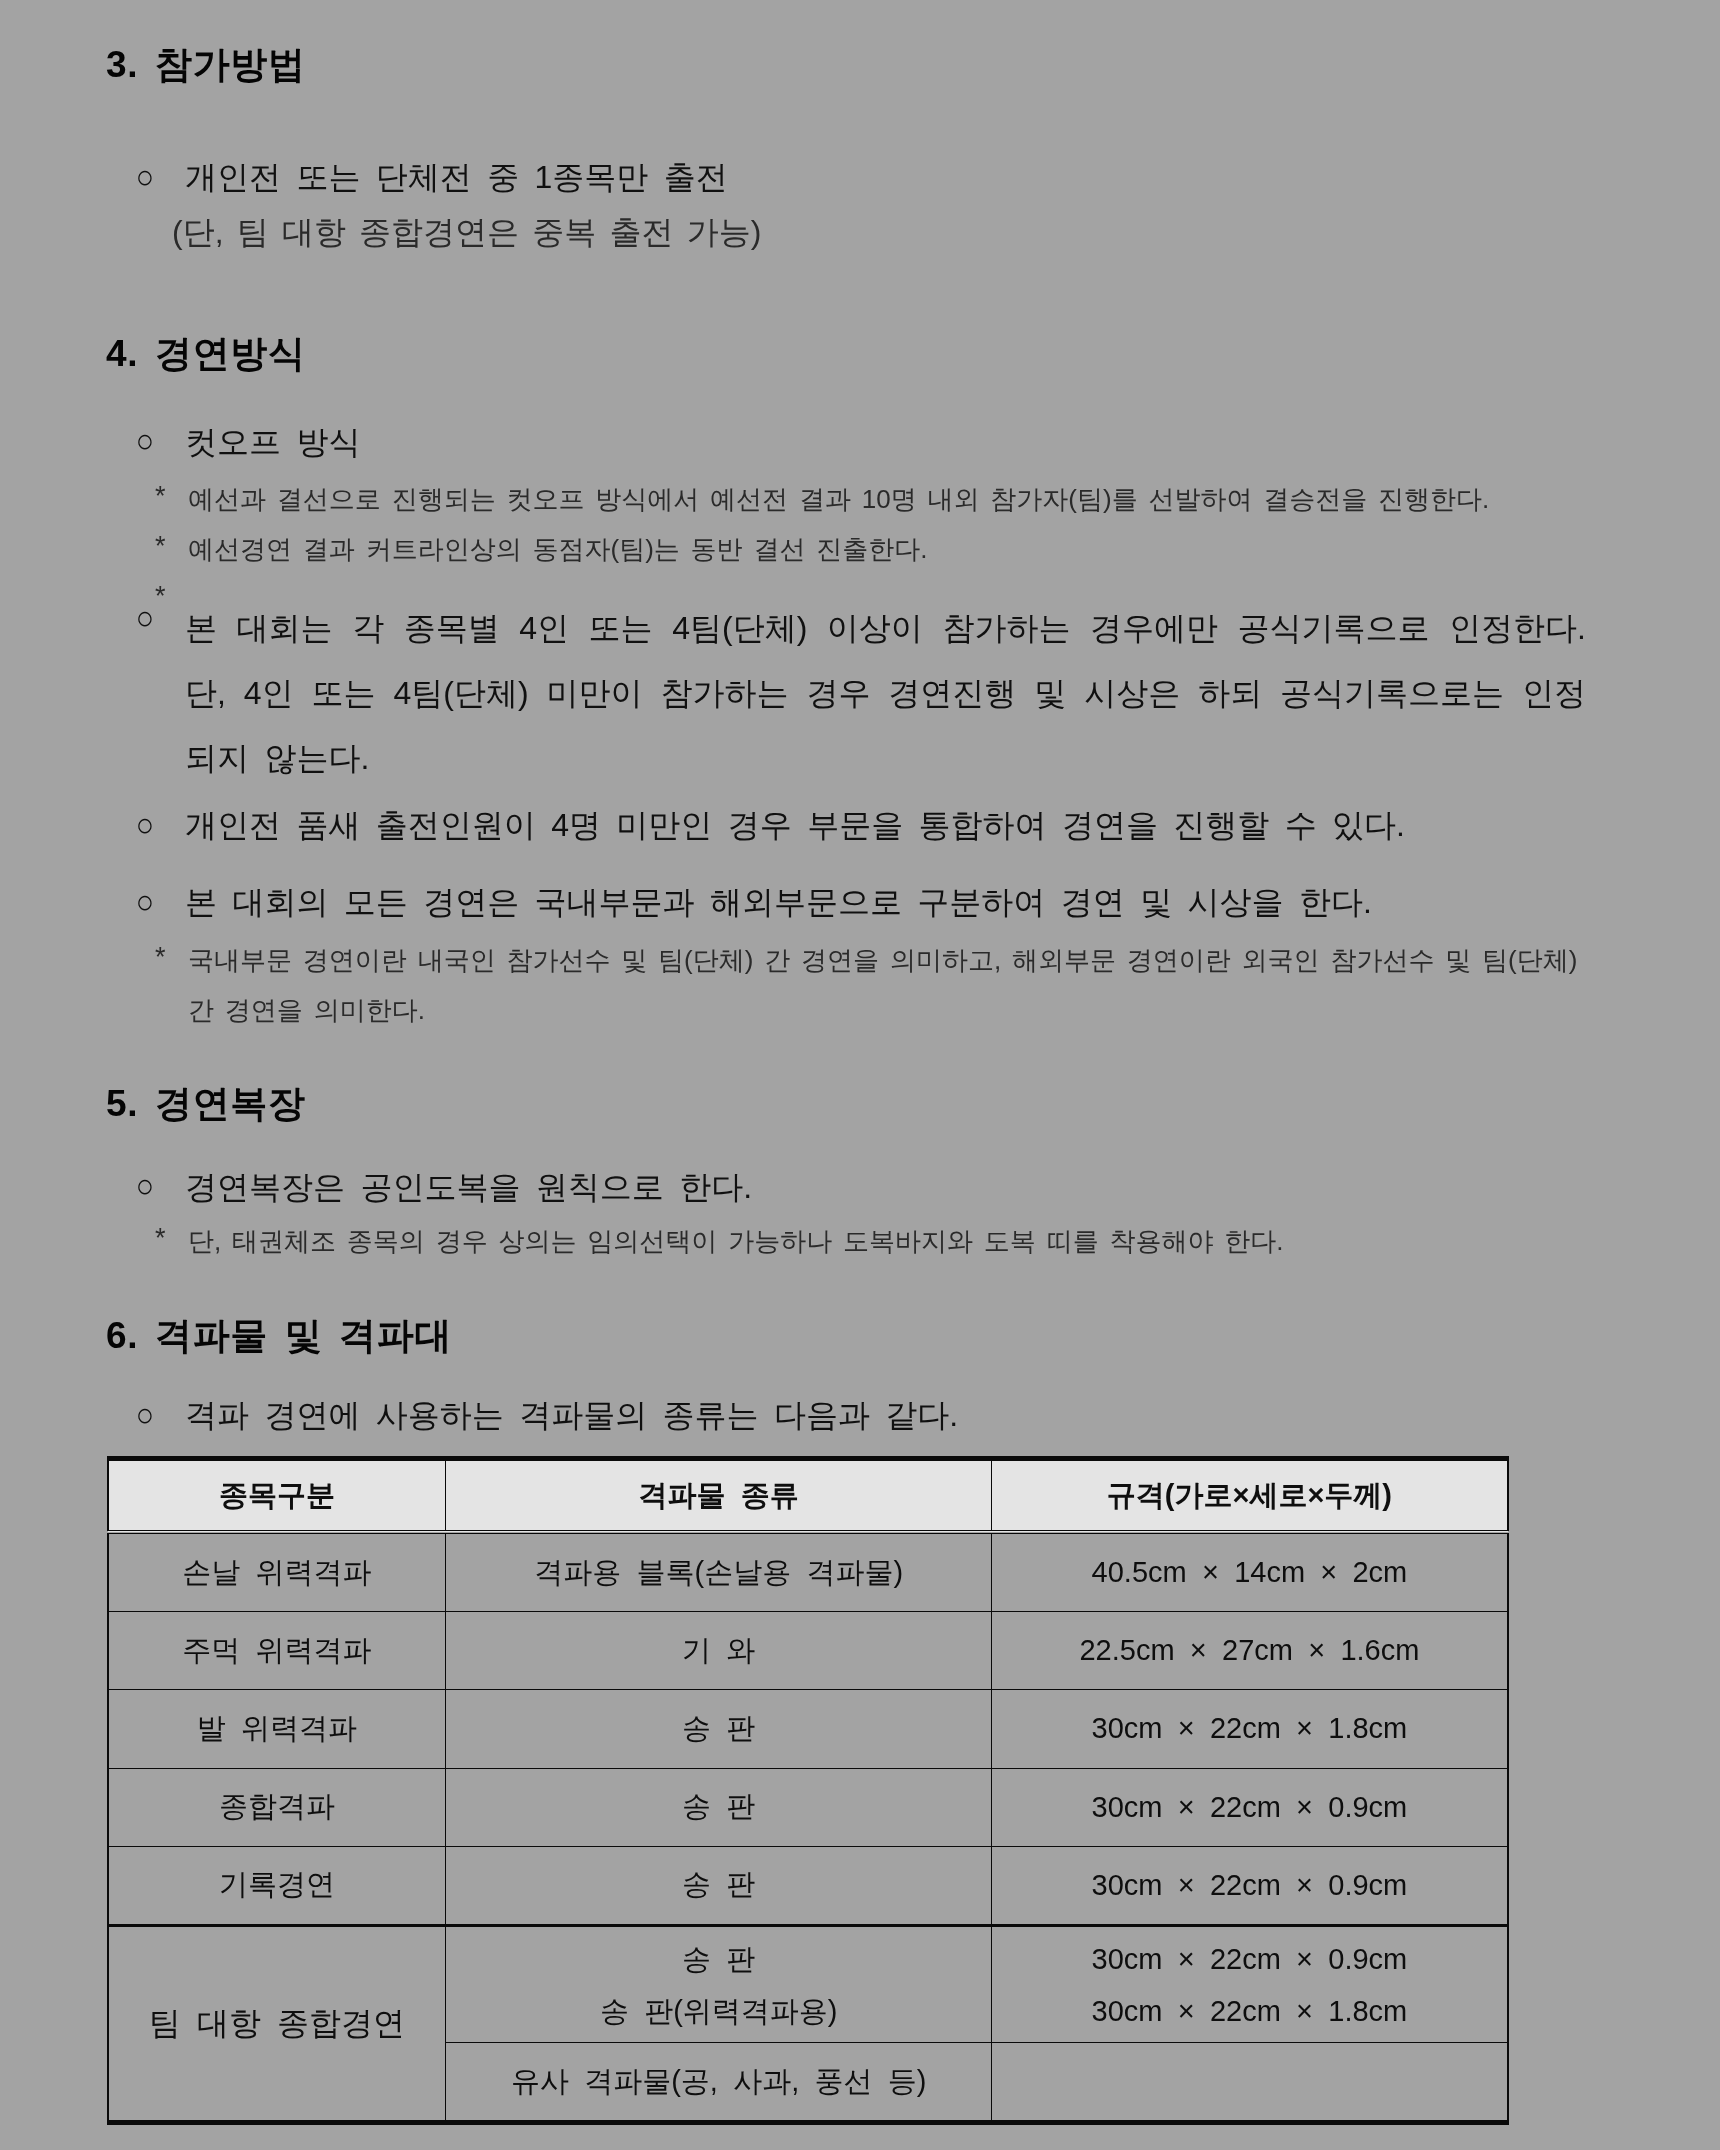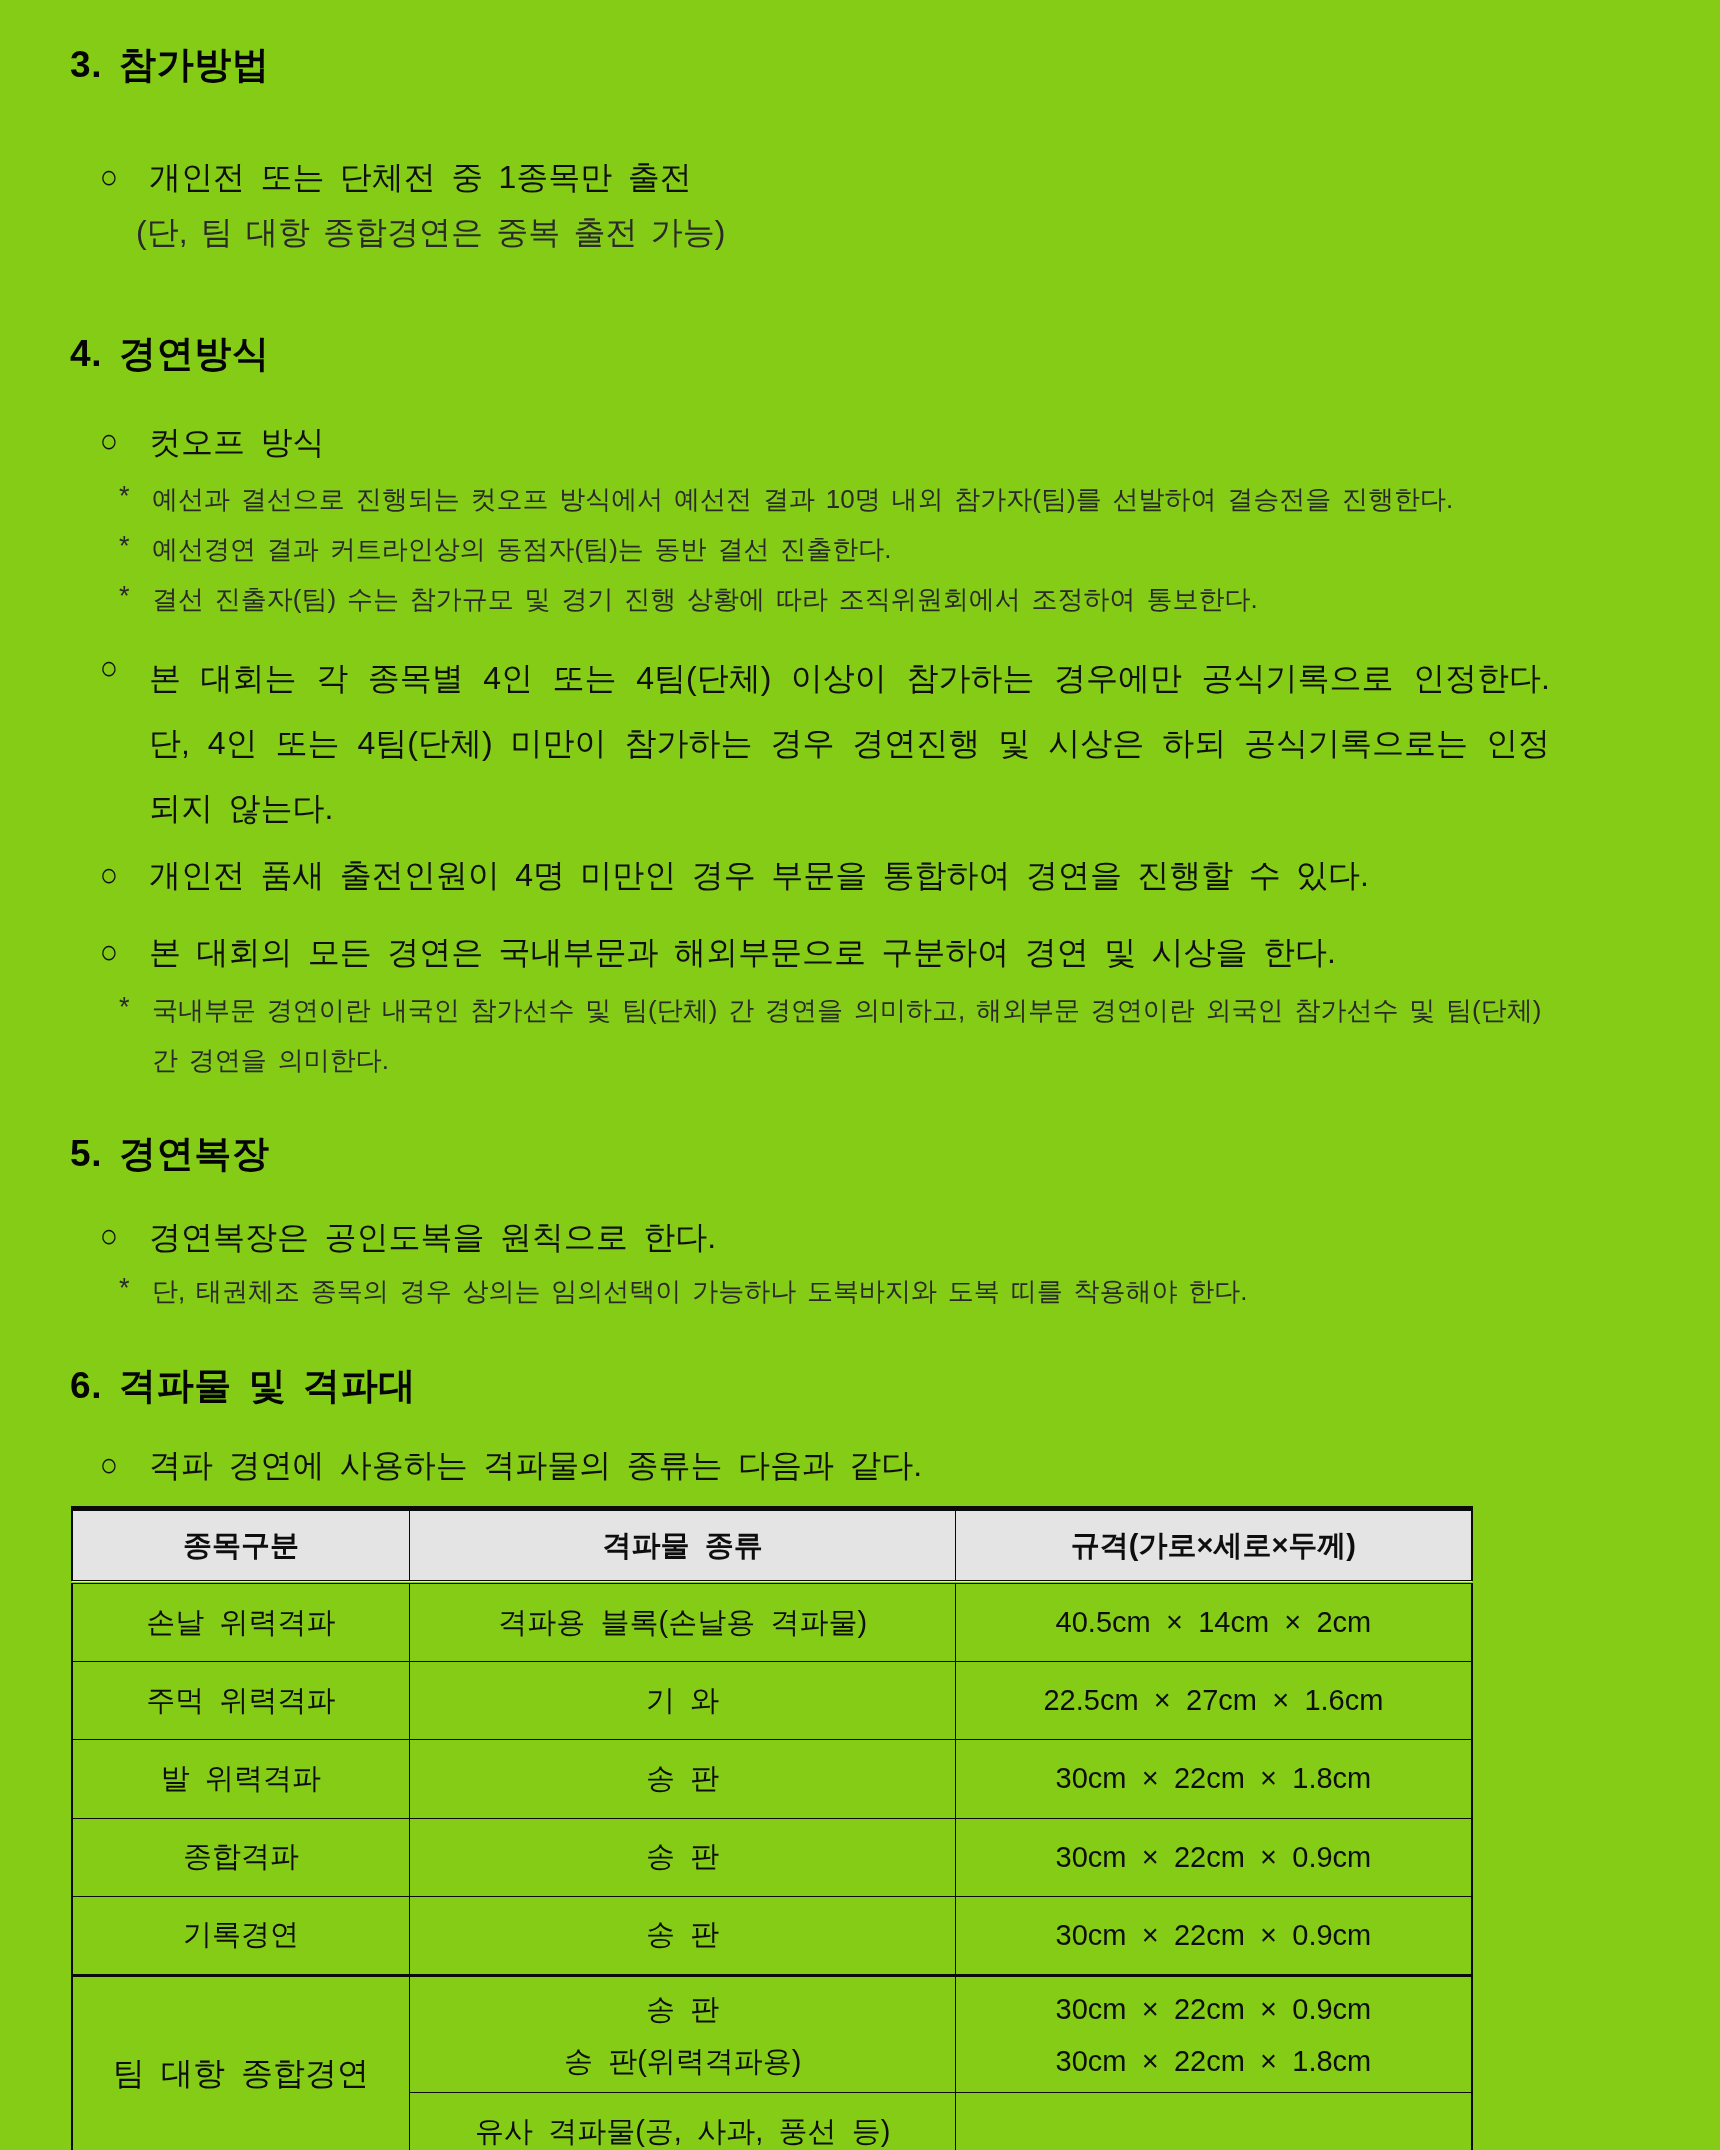--- a/index.html
+++ b/index.html
@@ -1,23 +1,23 @@
 <!DOCTYPE html>
 <html style="font-size:11.5px"><head>
 <meta charset="utf-8">
 <style>
   html,body{margin:0;padding:0;background:#ffffff;}
   .page{
     position:relative;
     width:1721px;height:2151px;
-    background:#84cc16;
+    background:#a3a3a3;
     color:#0a0a0a;
     font-family:"Liberation Sans","DejaVu Sans",sans-serif;
     box-sizing:border-box;
-    padding:42px 100px 0 70px;
+    padding:42px 100px 0 106px;
     overflow:hidden;
   }
   .content{width:1480px;}
   
   .sec-heading{
     font-size:37px;font-weight:bold;line-height:46px;
     letter-spacing:0.7px;word-spacing:5.7px;color:#050505;
   }
   
   .bullet{position:relative;padding-left:79px;font-size:32px;line-height:47px;word-spacing:6.5px;color:#101010;}
@@ -91,21 +91,20 @@
     <div class="note mt-ng">
       <span class="star">*</span>
       <span>예선과 결선으로 진행되는 컷오프 방식에서 예선전 결과 10명 내외 참가자(팀)를 선발하여 결승전을 진행한다.</span>
     </div>
     <div class="note">
       <span class="star">*</span>
       <span>예선경연 결과 커트라인상의 동점자(팀)는 동반 결선 진출한다.</span>
     </div>
     <div class="note">
       <span class="star">*</span>
-      <span>결선 진출자(팀) 수는 참가규모 및 경기 진행 상황에 따라 조직위원회에서 조정하여 통보한다.</span>
     </div>
 
     <div class="bullet bullet-para mt-para">
       <span class="marker">○</span>
       <span>본 대회는 각 종목별 4인 또는 4팀(단체) 이상이 참가하는 경우에만 공식기록으로 인정한다. 단, 4인 또는 4팀(단체) 미만이 참가하는 경우 경연진행 및 시상은 하되 공식기록으로는 인정되지 않는다.</span>
     </div>
 
     <div class="bullet mt-b3">
       <span class="marker">○</span>
       <span>개인전 품새 출전인원이 4명 미만인 경우 부문을 통합하여 경연을 진행할 수 있다.</span>

